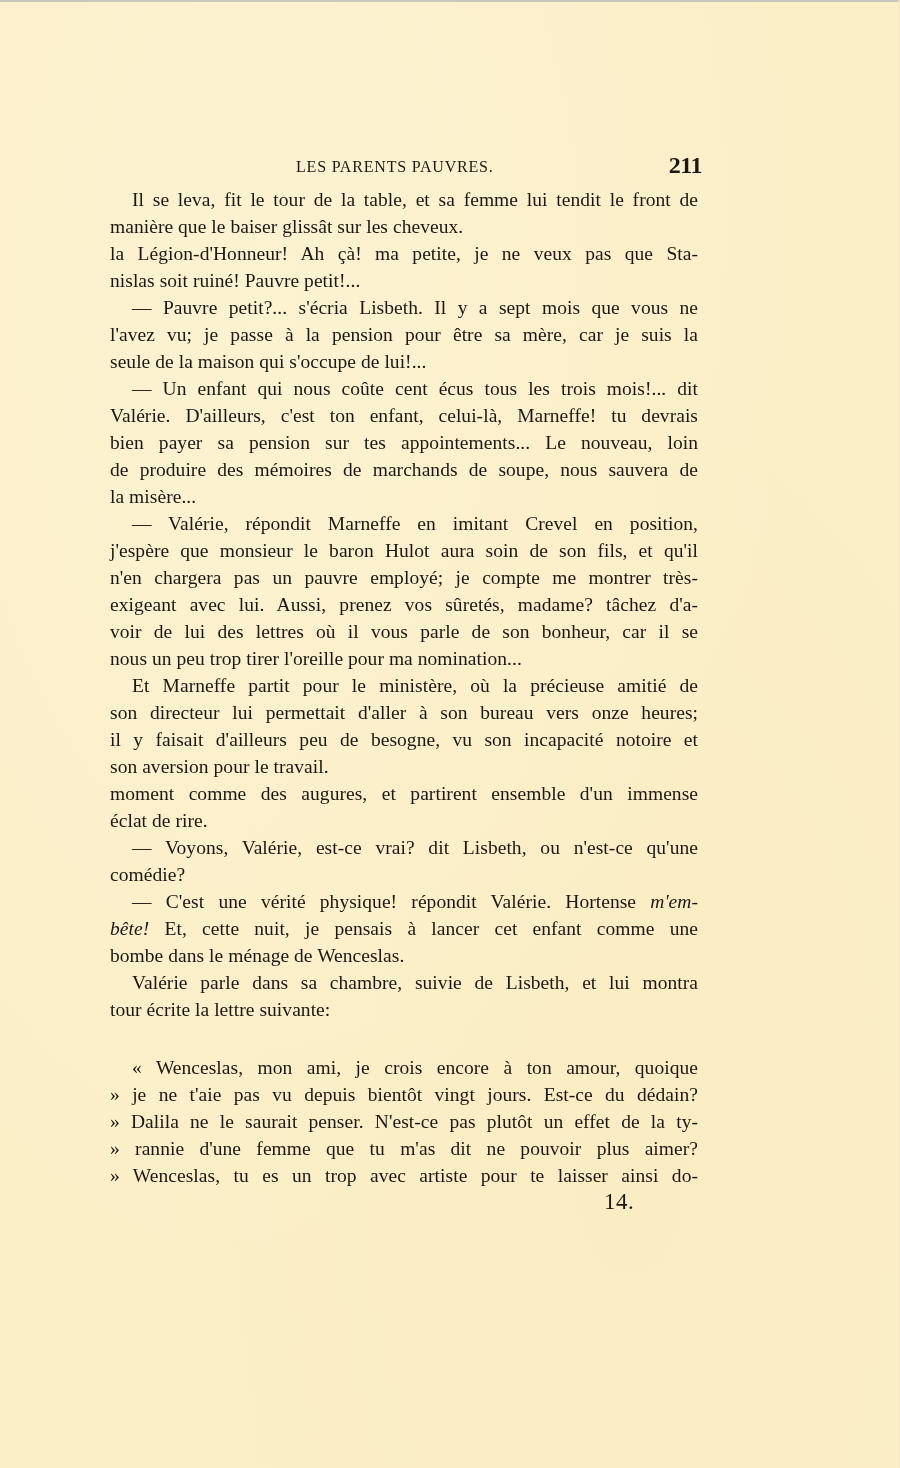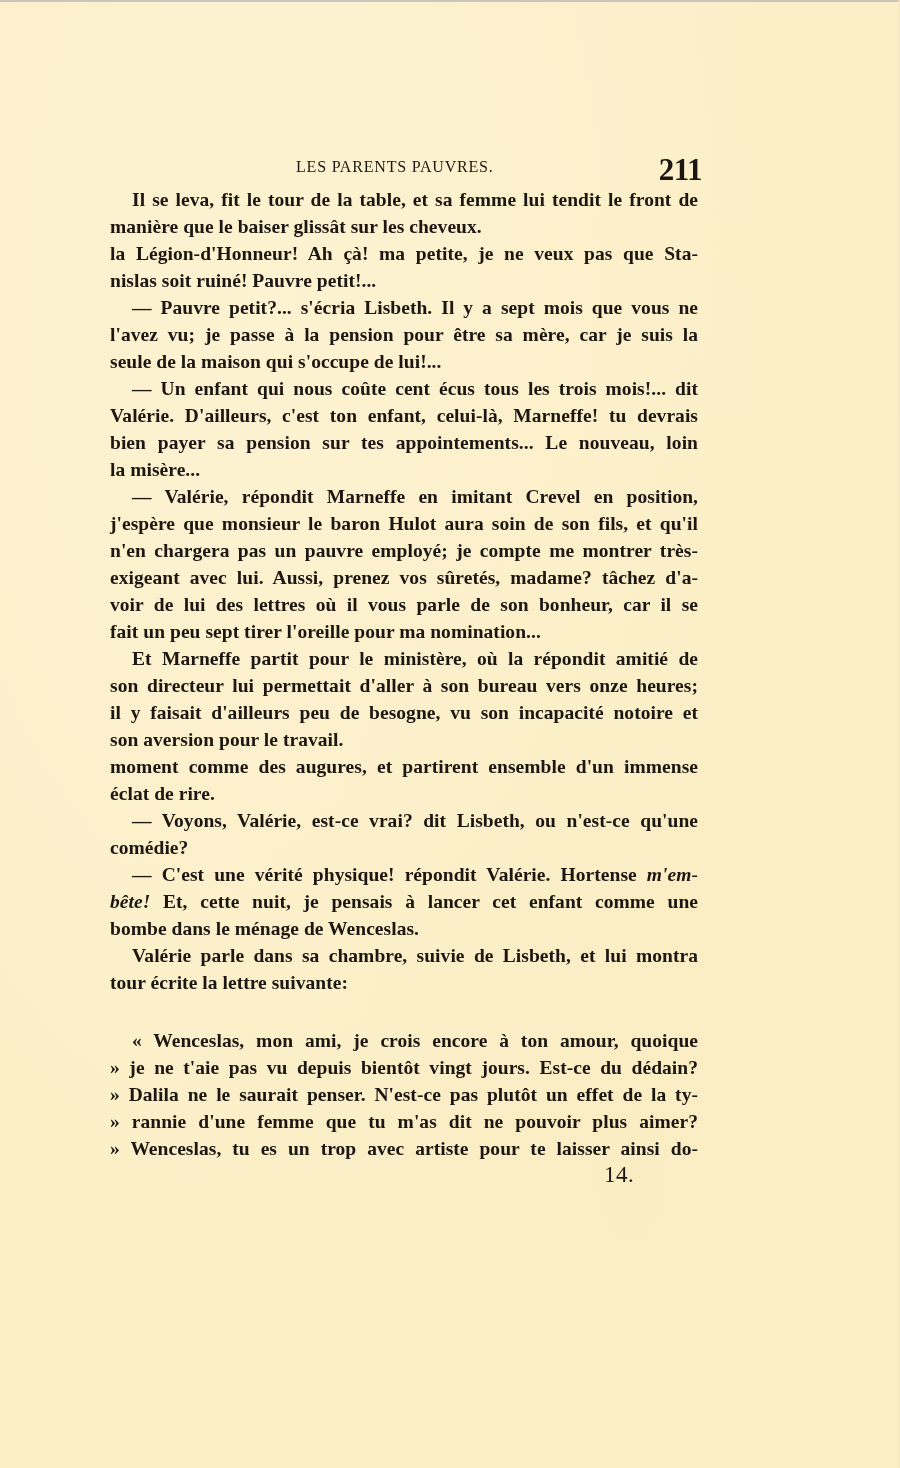--- a/index.html
+++ b/index.html
@@ -46,36 +46,36 @@
       position: absolute;
       left: 186px;
       top: 6px;
       font-size: 16px;
       letter-spacing: 0.8px;
     }
     .page-number {
       position: absolute;
       right: -4px;
       top: 0px;
-      font-size: 31px;
+      font-size: 24px;
       font-weight: bold;
       letter-spacing: -0.5px;
     }
     .body-text {
       margin-top: 4px;
     }
     .line {
       display: block;
       height: 27px;
       line-height: 27px;
       font-size: 19.5px;
       white-space: nowrap;
       text-align: justify;
       text-align-last: justify;
-      font-weight: 700;
+      font-weight: 400;
       letter-spacing: 0.05px;
     }
     .line.last {
       text-align: center;
       text-align-last: left;
     }
     .line.indent {
       padding-left: 22px;
     }
     .para-gap {
@@ -108,28 +108,29 @@
       <div class="line indent"><span>Il se leva, fit le tour de la table, et sa femme lui tendit le front de</span></div>
       <div class="line last"><span>manière que le baiser glissât sur les cheveux.</span></div>
       <div class="line"><span>la Légion-d'Honneur! Ah çà! ma petite, je ne veux pas que Sta-</span></div>
       <div class="line last"><span>nislas soit ruiné! Pauvre petit!...</span></div>
       <div class="line indent"><span>— Pauvre petit?... s'écria Lisbeth. Il y a sept mois que vous ne</span></div>
       <div class="line"><span>l'avez vu; je passe à la pension pour être sa mère, car je suis la</span></div>
       <div class="line last"><span>seule de la maison qui s'occupe de lui!...</span></div>
       <div class="line indent"><span>— Un enfant qui nous coûte cent écus tous les trois mois!... dit</span></div>
       <div class="line"><span>Valérie. D'ailleurs, c'est ton enfant, celui-là, Marneffe! tu devrais</span></div>
       <div class="line"><span>bien payer sa pension sur tes appointements... Le nouveau, loin</span></div>
+      <div class="line"><span>de produire des mémoires de marchands de soupe, nous sauvera de</span></div>
       <div class="line last"><span>la misère...</span></div>
       <div class="line indent"><span>— Valérie, répondit Marneffe en imitant Crevel en position,</span></div>
       <div class="line"><span>j'espère que monsieur le baron Hulot aura soin de son fils, et qu'il</span></div>
       <div class="line"><span>n'en chargera pas un pauvre employé; je compte me montrer très-</span></div>
       <div class="line"><span>exigeant avec lui. Aussi, prenez vos sûretés, madame? tâchez d'a-</span></div>
       <div class="line"><span>voir de lui des lettres où il vous parle de son bonheur, car il se</span></div>
-      <div class="line last"><span>fait un peu sept tirer l'oreille pour ma nomination...</span></div>
-      <div class="line indent"><span>Et Marneffe partit pour le ministère, où la répondit amitié de</span></div>
+      <div class="line last"><span>nous un peu trop tirer l'oreille pour ma nomination...</span></div>
+      <div class="line indent"><span>Et Marneffe partit pour le ministère, où la précieuse amitié de</span></div>
       <div class="line"><span>son directeur lui permettait d'aller à son bureau vers onze heures;</span></div>
       <div class="line"><span>il y faisait d'ailleurs peu de besogne, vu son incapacité notoire et</span></div>
       <div class="line last"><span>son aversion pour le travail.</span></div>
       <div class="line"><span>moment comme des augures, et partirent ensemble d'un immense</span></div>
       <div class="line last"><span>éclat de rire.</span></div>
       <div class="line indent"><span>— Voyons, Valérie, est-ce vrai? dit Lisbeth, ou n'est-ce qu'une</span></div>
       <div class="line last"><span>comédie?</span></div>
       <div class="line indent"><span>— C'est une vérité physique! répondit Valérie. Hortense </span><span class="ital">m'em-</span></div>
       <div class="line"><span class="ital">bête!</span><span> Et, cette nuit, je pensais à lancer cet enfant comme une</span></div>
       <div class="line last"><span>bombe dans le ménage de Wenceslas.</span></div>

